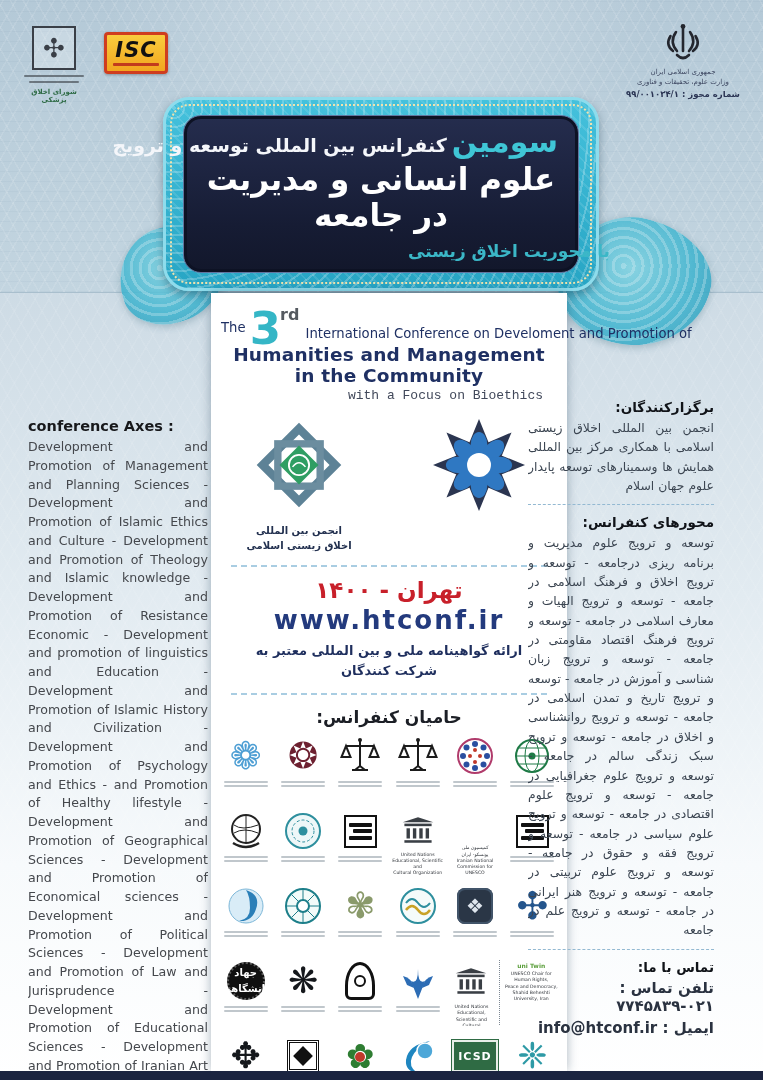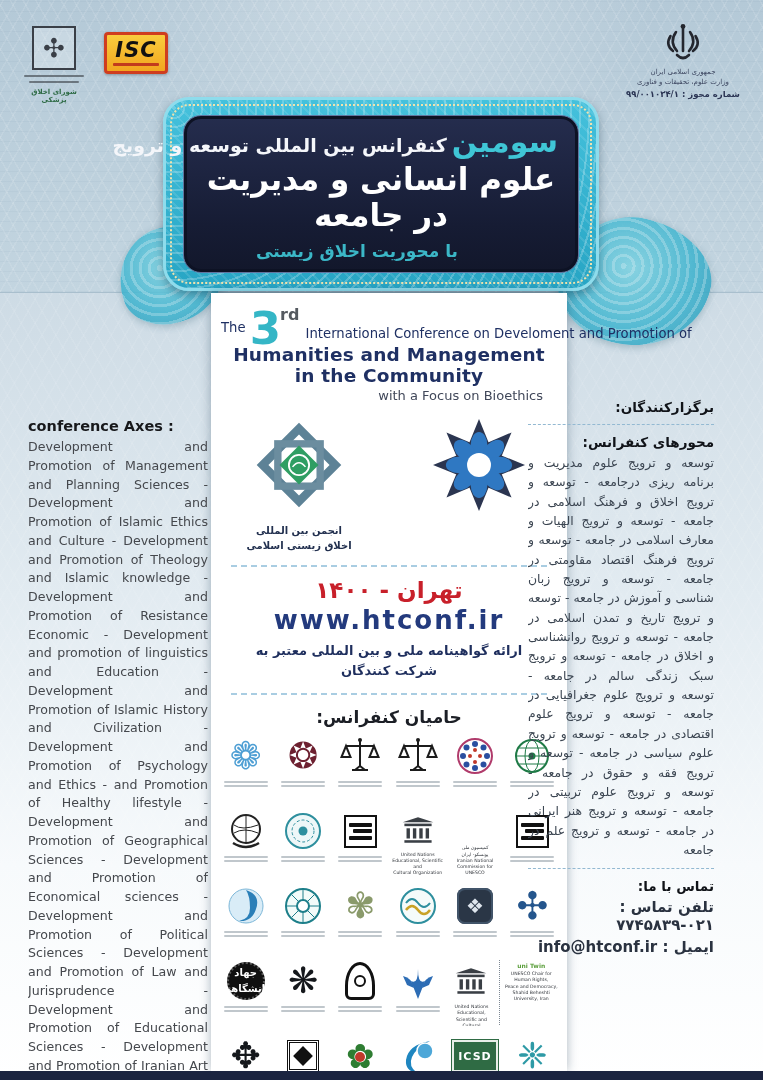--- a/index.html
+++ b/index.html
@@ -56,34 +56,34 @@
   .navy-box{
     position:absolute; inset:15px 17px; border-radius:18px;
     background:linear-gradient(#252d4e 0%, #161c34 70%, #12172b 100%);
     border:1px solid #61759f; box-shadow:inset 0 0 0 3px #0d1224;
     display:flex; flex-direction:column; justify-content:center; padding:6px 20px 10px; direction:rtl;
   }
   .fa-l1{ text-align:center; white-space:nowrap; }
   .fa-l1 .ord{ color:#3fc6d6; font-size:30px; font-weight:bold; }
   .fa-l1 .rest{ color:#f4f6fa; font-size:19px; font-weight:bold; }
   .fa-l2{ text-align:center; color:#ffffff; font-size:31px; font-weight:bold; margin-top:2px; }
-  .fa-l3{ color:#3bb7c7; font-size:17px; font-weight:bold; margin-top:8px; text-align:left; transform:translateX(52px); }
+  .fa-l3{ color:#3bb7c7; font-size:17px; font-weight:bold; margin-top:8px; text-align:right; transform:translateX(52px); }
   
   .white-panel{
     position:absolute; left:211px; top:293px; width:356px; height:778px; background:#fff;
     box-shadow:0 0 10px rgba(40,65,90,.38);
     display:flex; flex-direction:column; align-items:center; padding:12px 10px 0;
   }
   .en-title{ width:100%; text-align:center; color:#1f3063; }
   .en-l1{ white-space:nowrap; font-size:13.2px; }
   .en-l1 .the{ vertical-align:6px; }
   .en-l1 .big3{ font-size:45px; font-weight:bold; color:#35b6c6; line-height:0; vertical-align:-6px; letter-spacing:-1px;}
   .en-l1 .rd{ font-size:16px; font-weight:bold; color:#555a60; vertical-align:18px; margin-right:2px;}
   .en-l2{ font-size:18.5px; font-weight:bold; margin-top:3px; letter-spacing:.2px; }
-  .en-l3{ font-size:13px; color:#41485a; text-align:right; padding-right:14px; margin-top:2px; }
+  .en-l3{ font-size:13px; color:#41485a; text-align:right; padding-right:14px; margin-top:2px;font-family:Liberation Mono, monospace; }
   .org-row{ display:flex; gap:30px; margin-top:16px; align-items:flex-start; }
   .org{ text-align:center; width:150px; }
   .org .cap-org{ margin-top:8px; font-size:10px; font-weight:bold; color:#22304f; white-space:pre-line; direction:rtl; line-height:1.5; }
   .dash-sep{ width:94%; border-top:2px dashed #a9cde2; margin:12px 0 0; }
   .tehran{ margin-top:10px; font-size:23px; font-weight:bold; color:#c8202a; direction:rtl; }
   .site{ margin-top:2px; font-size:26px; font-weight:bold; color:#233a7d; letter-spacing:2px; }
   .cert{ margin-top:6px; font-size:13px; font-weight:bold; color:#1f2f5e; text-align:center; direction:rtl; white-space:pre-line; line-height:1.55; }
   .sp-head{ margin-top:12px; font-size:17px; font-weight:bold; color:#1c1f26; direction:rtl; }
   .sp-grid{ margin-top:8px; width:340px; display:grid; grid-template-columns:repeat(6,1fr); column-gap:4px; row-gap:9px; grid-auto-rows:66px; }
   .sp{ display:flex; flex-direction:column; align-items:center; overflow:hidden; }
@@ -520,20 +520,21 @@
       </div>
   </div>
 
   <div class="left-col">
     <h3>conference Axes :</h3>
     <p>Development and Promotion of Management and Planning Sciences - Development and Promotion of Islamic Ethics and Culture - Development and Promotion of Theology and Islamic knowledge - Development and Promotion of Resistance Economic - Development and promotion of linguistics and Education - Development and Promotion of Islamic History and Civilization - Development and Promotion of Psychology and Ethics - and Promotion of Healthy lifestyle - Development and Promotion of Geographical Sciences - Development and Promotion of Economical sciences - Development and Promotion of Political Sciences - Development and Promotion of Law and Jurisprudence - Development and Promotion of Educational Sciences - Development and Promotion of Iranian Art - Development and Promotion of Science</p>
   </div>
 
   <div class="right-col">
     <h3>برگزارکنندگان:</h3>
+    <p>انجمن بین المللی اخلاق زیستی اسلامی با همکاری مرکز بین المللی همایش ها وسمینارهای توسعه پایدار علوم جهان اسلام</p>
     <div class="rc-sep"></div>
     <h3>محورهای کنفرانس:</h3>
     <p>توسعه و ترویج علوم مدیریت و برنامه ریزی درجامعه - توسعه و ترویج اخلاق و فرهنگ اسلامی در جامعه - توسعه و ترویج الهیات و معارف اسلامی در جامعه - توسعه و ترویج فرهنگ اقتصاد مقاومتی در جامعه - توسعه و ترویج زبان شناسی و آموزش در جامعه - توسعه و ترویج تاریخ و تمدن اسلامی در جامعه - توسعه و ترویج روانشناسی و اخلاق در جامعه - توسعه و ترویج سبک زندگی سالم در جامعه - توسعه و ترویج علوم جغرافیایی در جامعه - توسعه و ترویج علوم اقتصادی در جامعه - توسعه و ترویج علوم سیاسی در جامعه - توسعه و ترویج فقه و حقوق در جامعه - توسعه و ترویج علوم تربیتی در جامعه - توسعه و ترویج هنر ایرانی در جامعه - توسعه و ترویج علم در جامعه</p>
     <div class="rc-sep"></div>
     <h3>تماس با ما:</h3>
     <div class="contact-line">تلفن تماس : ۰۲۱-۷۷۴۵۸۳۹</div>
     <div class="contact-line">ایمیل : info@htconf.ir</div>
   </div>
 
   <div class="bottom-bar"></div>

